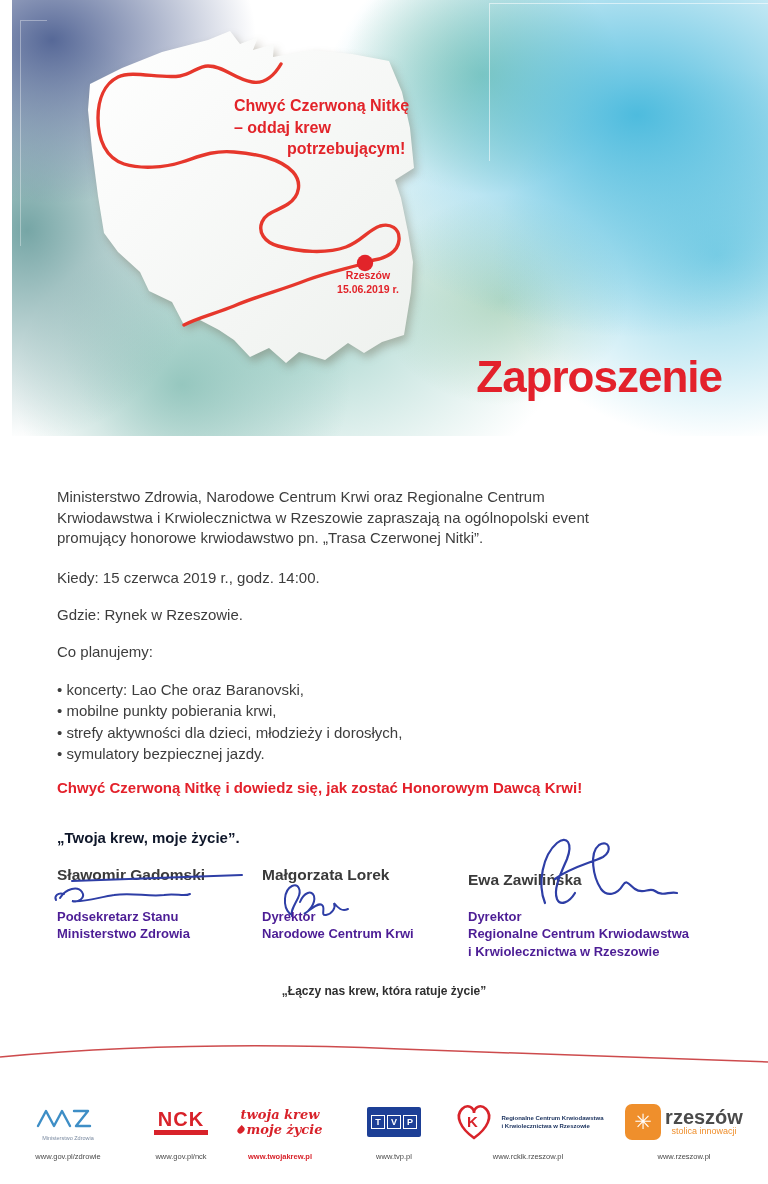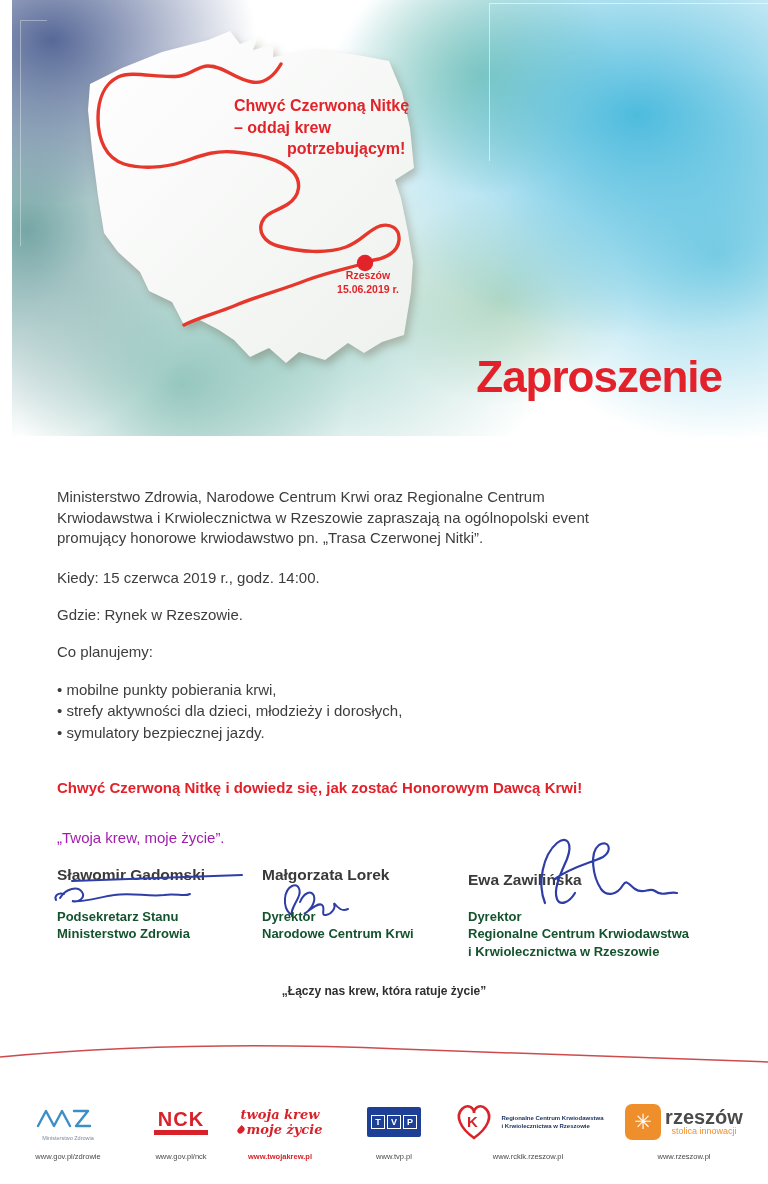--- a/index.html
+++ b/index.html
@@ -30,32 +30,32 @@
   .map-label{position:absolute;left:303px;top:269px;width:106px;text-align:center;
              font-size:10.5px;font-weight:bold;color:#e2242a;line-height:13.5px;}
 
   
   .main-title{position:absolute;top:352px;right:46px;font-size:44px;font-weight:bold;
               letter-spacing:-1px;color:#e3212b;}
 
   
   .txt{position:absolute;left:57px;font-size:15px;line-height:20.7px;color:#3d3d3d;margin-top:48px;}
   .txt b{font-weight:normal;}
-  .red{color:#a21caf;font-weight:normal;}
+  .red{color:#0f172a;font-weight:bold;}
   #para1{top:439px;}
   #kiedy{top:520px;}
   #gdzie{top:557px;}
   #co{top:594px;}
   #bullets{top:631px;line-height:21.4px;}
   #cta{top:730px;font-weight:bold;color:#e3212b;text-align:right;}
   #projekt{top:780px;}
 
   
   .sig-name{position:absolute;font-size:15.5px;font-weight:bold;color:#3a3a3a;white-space:nowrap;}
-  .sig-title{position:absolute;font-size:13px;font-weight:bold;color:#14532d;line-height:17.4px;white-space:nowrap;}
+  .sig-title{position:absolute;font-size:13px;font-weight:bold;color:#4c1d95;line-height:17.4px;white-space:nowrap;}
   .sig-svg{position:absolute;}
 
   
   .quote{position:absolute;left:0;top:984px;width:768px;text-align:center;
          font-size:12px;font-weight:bold;color:#2f2f2f;}
   .redline-svg{position:absolute;left:0;top:1036px;}
 
   
   .logo-block{position:absolute;top:1098px;text-align:center;}
   .logo-art{height:48px;display:flex;align-items:center;justify-content:center;}
@@ -139,20 +139,21 @@
 
   <div id="gdzie" class="txt">
     <b>Gdzie:</b><span> Rynek w Rzeszowie.</span>
   </div>
 
   <div id="co" class="txt">
     <b>Co planujemy:</b>
   </div>
 
   <div id="bullets" class="txt">
+    <div>• koncerty: Lao Che oraz Baranovski,</div>
     <div>• mobilne punkty pobierania krwi,</div>
     <div>• strefy aktywności dla dzieci, młodzieży i dorosłych,</div>
     <div>• symulatory bezpiecznej jazdy.</div>
   </div>
 
   <div id="cta" class="txt">Chwyć Czerwoną Nitkę i dowiedz się, jak zostać Honorowym Dawcą Krwi!</div>
 
   <div id="projekt" class="txt">
     <div class="red">„Twoja krew, moje życie”.</div>
   </div>

